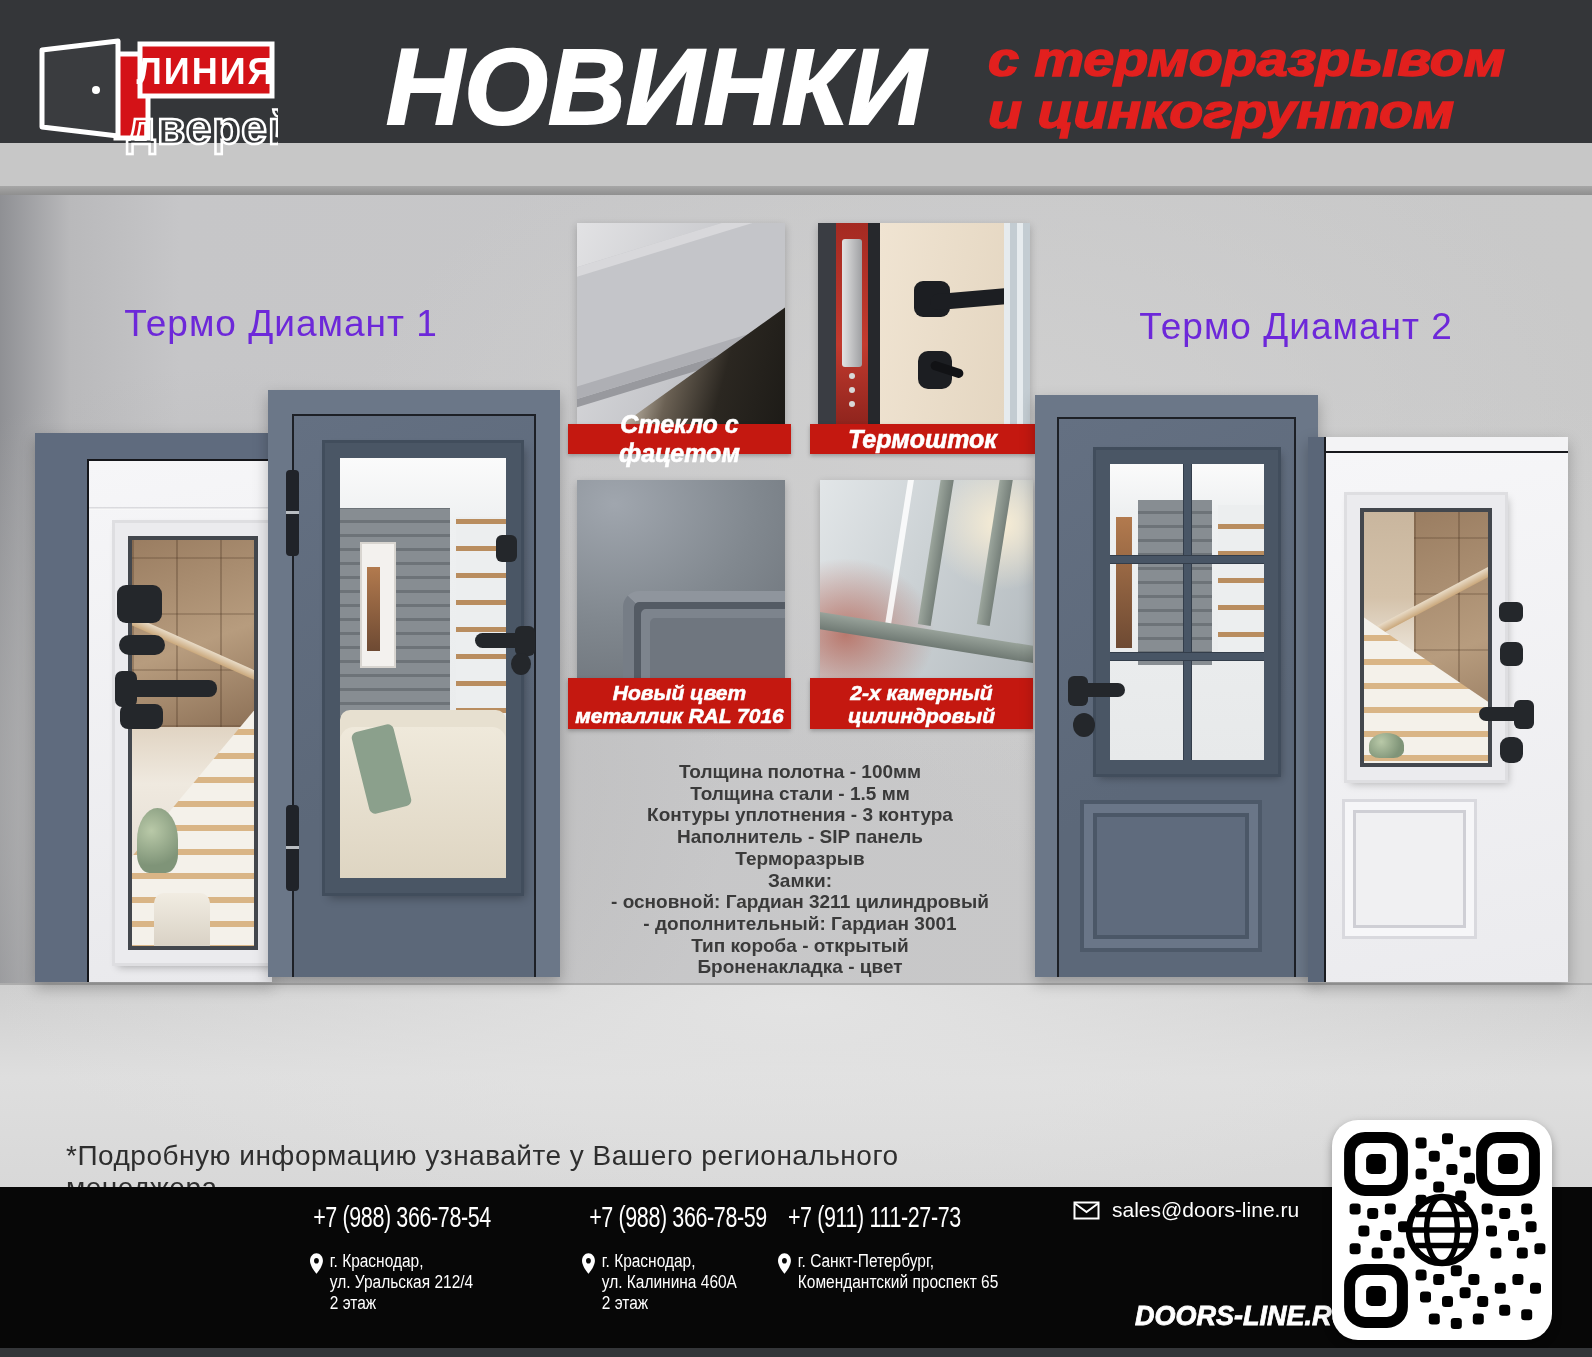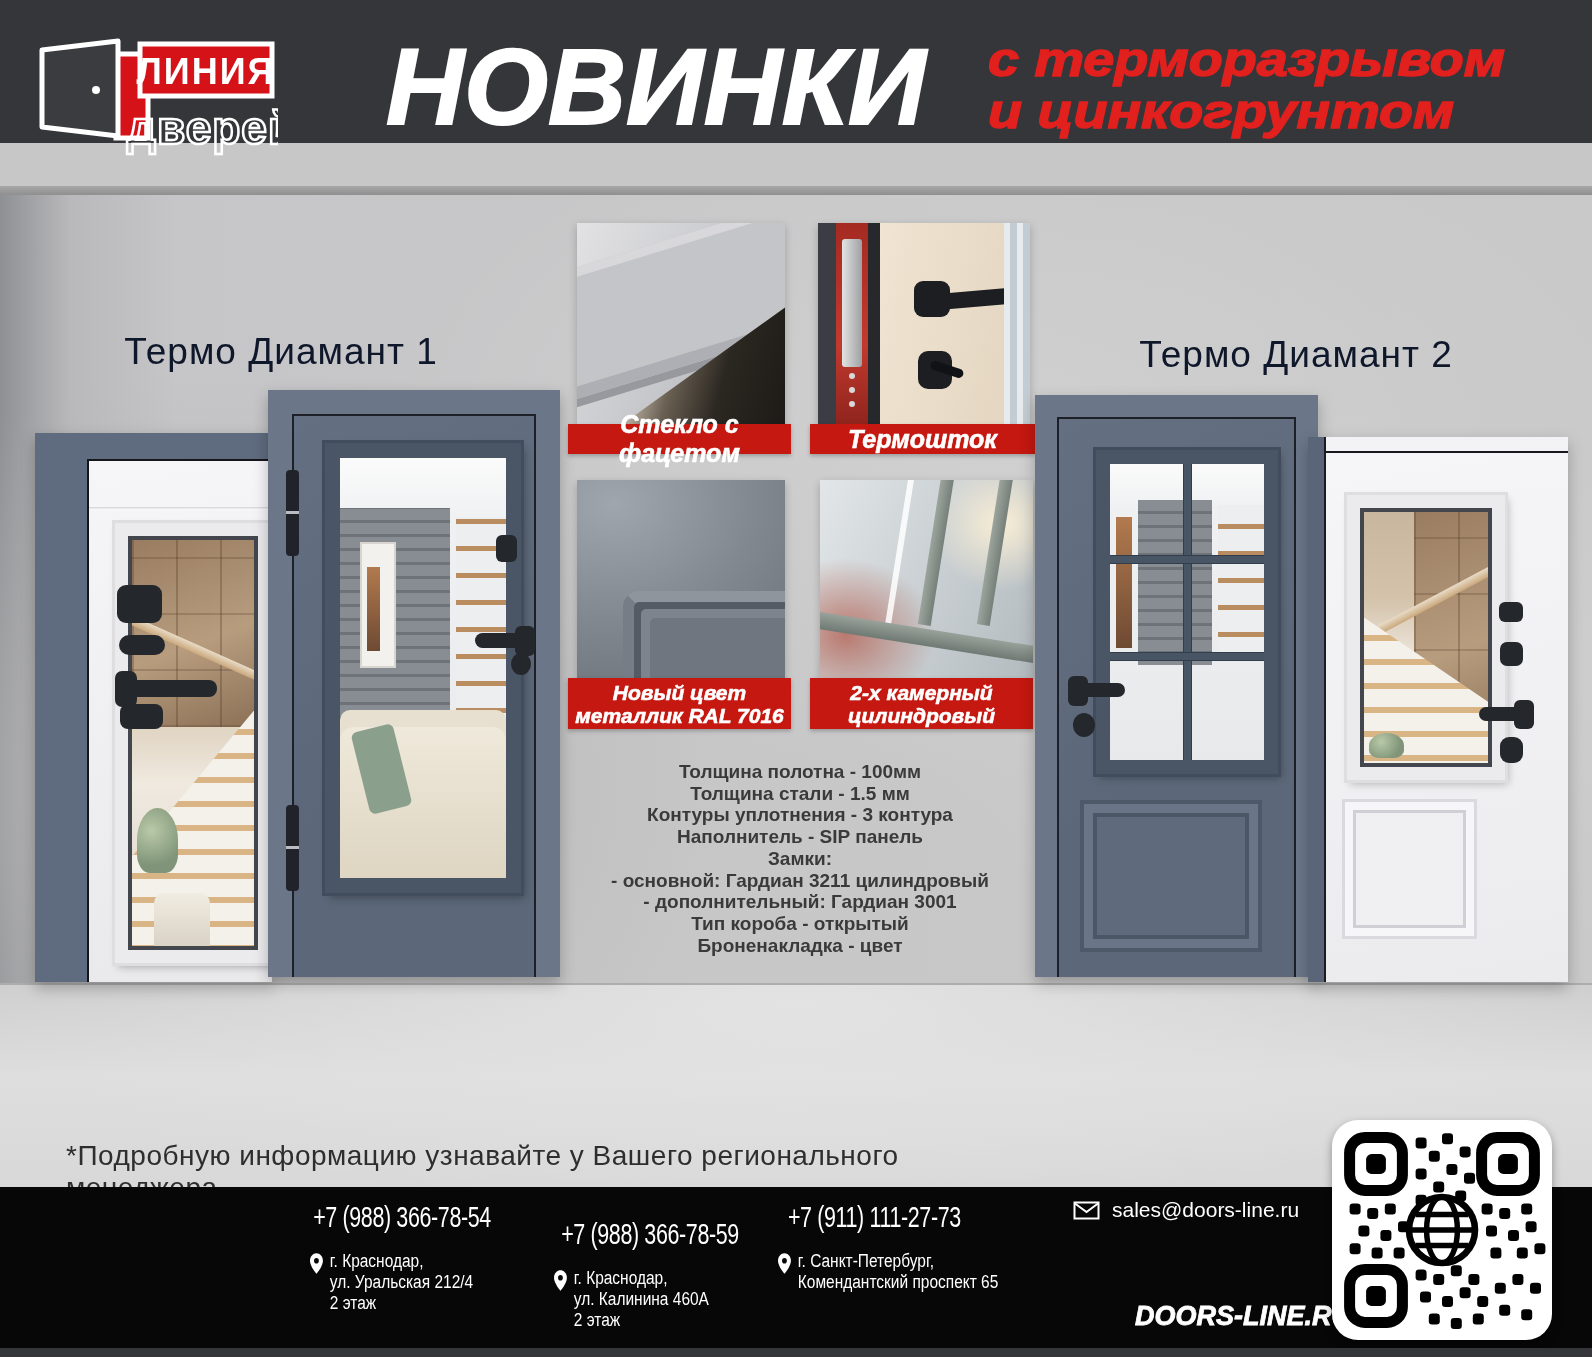--- a/index.html
+++ b/index.html
@@ -22,22 +22,22 @@
     background:linear-gradient(#a7a7a7,#8f8f8f);}
   .logo{position:absolute;left:34px;top:22px;width:244px;height:142px;}
   .title{position:absolute;left:386px;top:24px;width:620px;color:#fff;
     font-size:108px;font-weight:bold;font-style:italic;letter-spacing:0px;
     -webkit-text-stroke:2px #fff;white-space:nowrap;}
   .subtitle{position:absolute;left:988px;top:34px;color:#e2201e;
     font-size:48px;line-height:52px;font-weight:bold;font-style:italic;
     -webkit-text-stroke:1.5px #e2201e;transform:scaleX(1.16);transform-origin:left top;
     white-space:nowrap;}
   
-  .prod-title{position:absolute;width:380px;text-align:center;color:#0f172a;
-    font-size:37px;letter-spacing:1px;white-space:nowrap;margin-top:28px;}
+  .prod-title{position:absolute;width:380px;text-align:center;color:#6d28d9;
+    font-size:37px;letter-spacing:1px;white-space:nowrap;}
   .pt1{left:91px;top:303px;}
   .pt2{left:1106px;top:306px;}
   
   .feat{position:absolute;box-shadow:0 3px 8px rgba(0,0,0,.22);overflow:hidden;}
   .feat-a{left:577px;top:223px;width:208px;height:201px;
     background:linear-gradient(120deg,#e2e2e4 0%,#c6c7cb 55%,#a7a8ad 100%);}
   .fa-mold{position:absolute;left:-30%;top:6%;width:170%;height:52%;transform:rotate(-17deg);
     border-top:9px solid #d8d8db;border-bottom:12px solid #aeafb4;background:#c4c5c9;
     box-shadow:0 8px 0 #98999e;}
   .fa-glass{position:absolute;left:0;top:0;right:0;bottom:0;
@@ -304,20 +304,21 @@
   <div class="banner bD">
     <div>2-х камерный</div>
     <div>цилиндровый</div>
   </div>
 
   <div class="specs">
     <div>Толщина полотна - 100мм</div>
     <div>Толщина стали - 1.5 мм</div>
     <div>Контуры уплотнения - 3 контура</div>
     <div>Наполнитель - SIP панель</div>
+    <div>Терморазрыв</div>
     <div>Замки:</div>
     <div>- основной: Гардиан 3211 цилиндровый</div>
     <div>- дополнительный: Гардиан 3001</div>
     <div>Тип короба - открытый</div>
     <div>Броненакладка - цвет</div>
   </div>
 
   <div class="photo photo3">
     <div class="p3-leaf"></div>
     <div class="p3-window">
@@ -369,21 +370,21 @@
           <circle cx="8" cy="8" r="3" fill="#070707"></circle>
         </svg>
         <div>
           <div>г. Краснодар,</div>
           <div>ул. Уральская 212/4</div>
           <div>2 этаж</div>
         </div>
       </div>
     </div>
 
-    <div class="fcol" style="left:530px;width:240px;margin-top:17px;">
+    <div class="fcol" style="left:558px;width:240px;">
       <div class="fphone">+7 (988) 366-78-59</div>
       <div class="faddr addr-row" style="margin-left:24px;">
         <svg class="pin" width="15" height="21" viewBox="0 0 16 22">
           <path d="M8,0 C3.6,0 0,3.6 0,8 c0,6 8,14 8,14 s8,-8 8,-14 C16,3.6 12.4,0 8,0 z" fill="#fff"></path>
           <circle cx="8" cy="8" r="3" fill="#070707"></circle>
         </svg>
         <div>
           <div>г. Краснодар,</div>
           <div>ул. Калинина 460А</div>
           <div>2 этаж</div>

